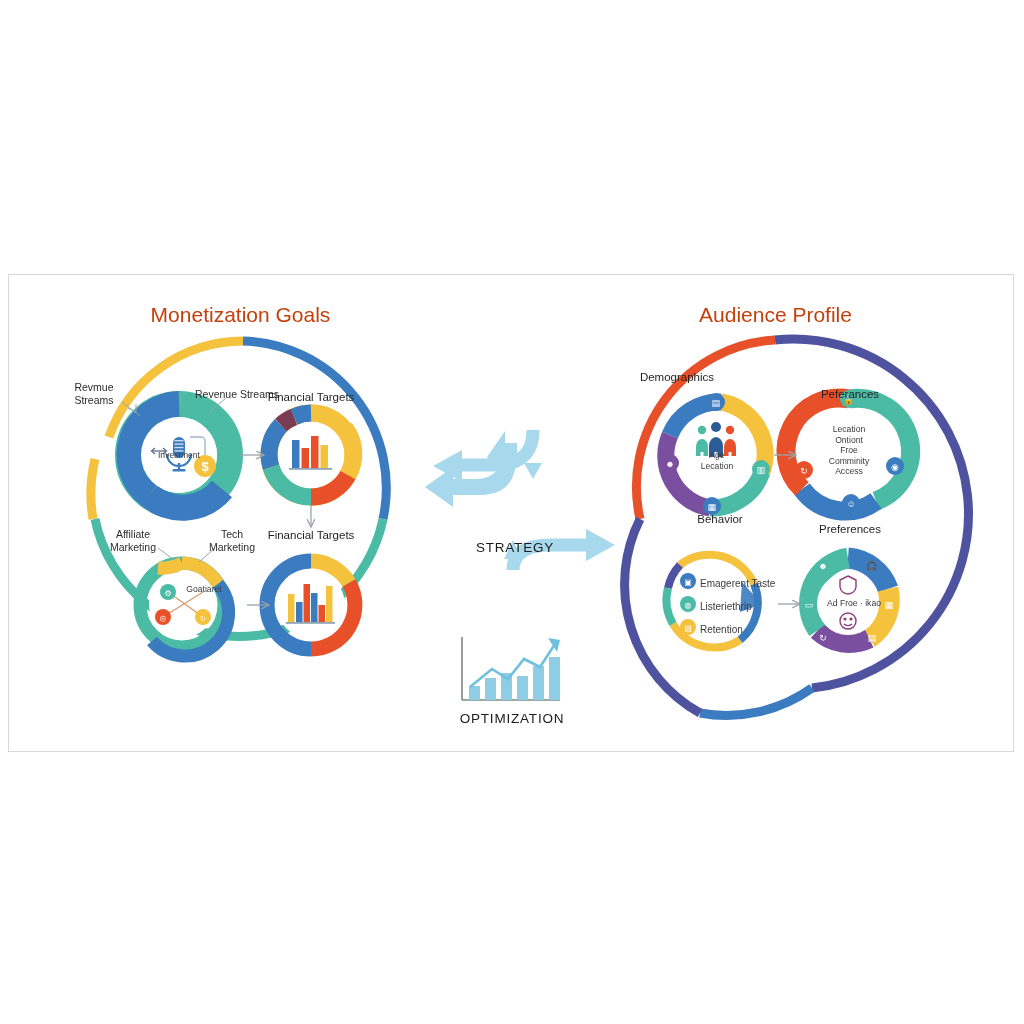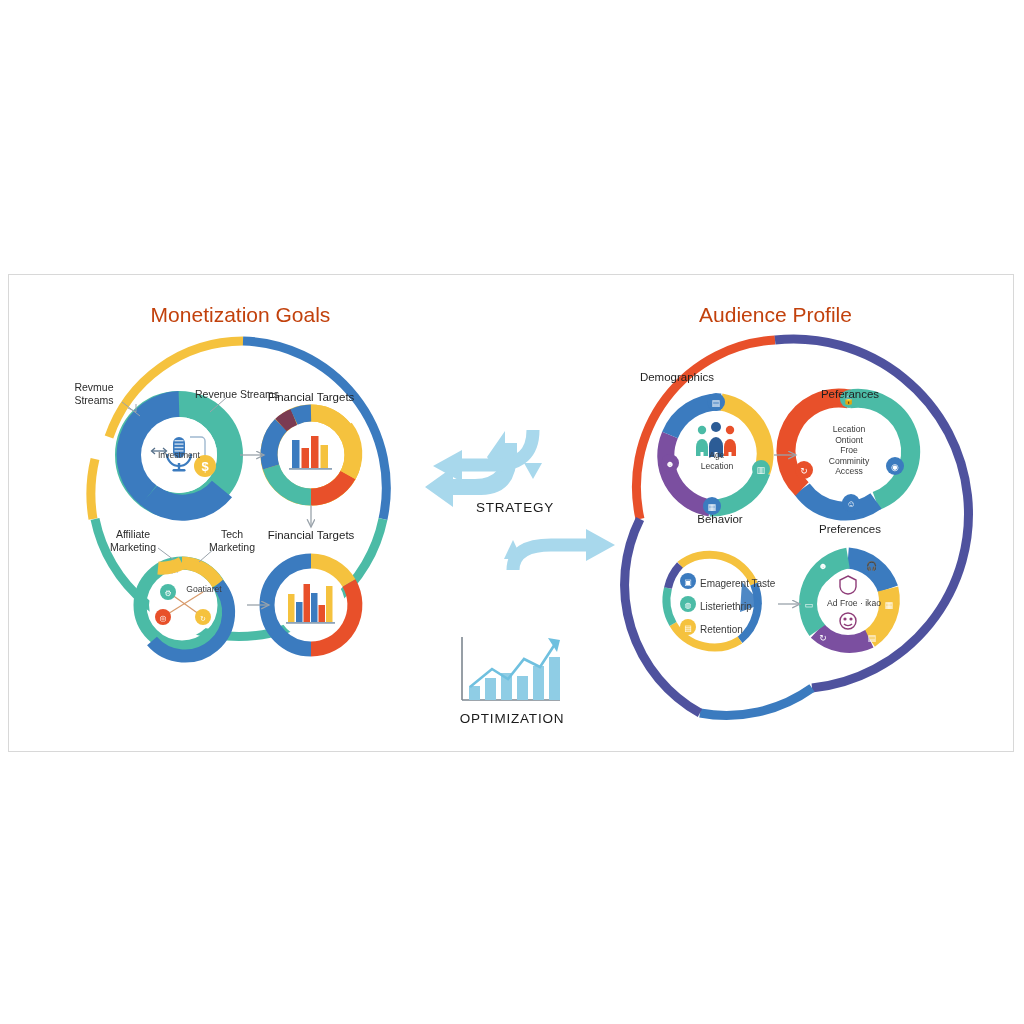--- a/index.html
+++ b/index.html
@@ -70,21 +70,21 @@
 
   
   .center-label {
     position: absolute;
     font-size: 13.5px;
     letter-spacing: 0.8px;
     color: #1b1b1b;
     text-align: center;
     white-space: nowrap;
   }
-  #label-strategy     { left: 440px; top: 500px; width: 150px; }
+  #label-strategy     { left: 440px; top: 540px; width: 150px; }
   #label-optimization { left: 437px; top: 711px; width: 150px; }
 
   
   .callout {
     position: absolute;
     font-size: 10.5px;
     line-height: 13px;
     color: #2b2b2b;
     text-align: center;
     white-space: pre-line;

